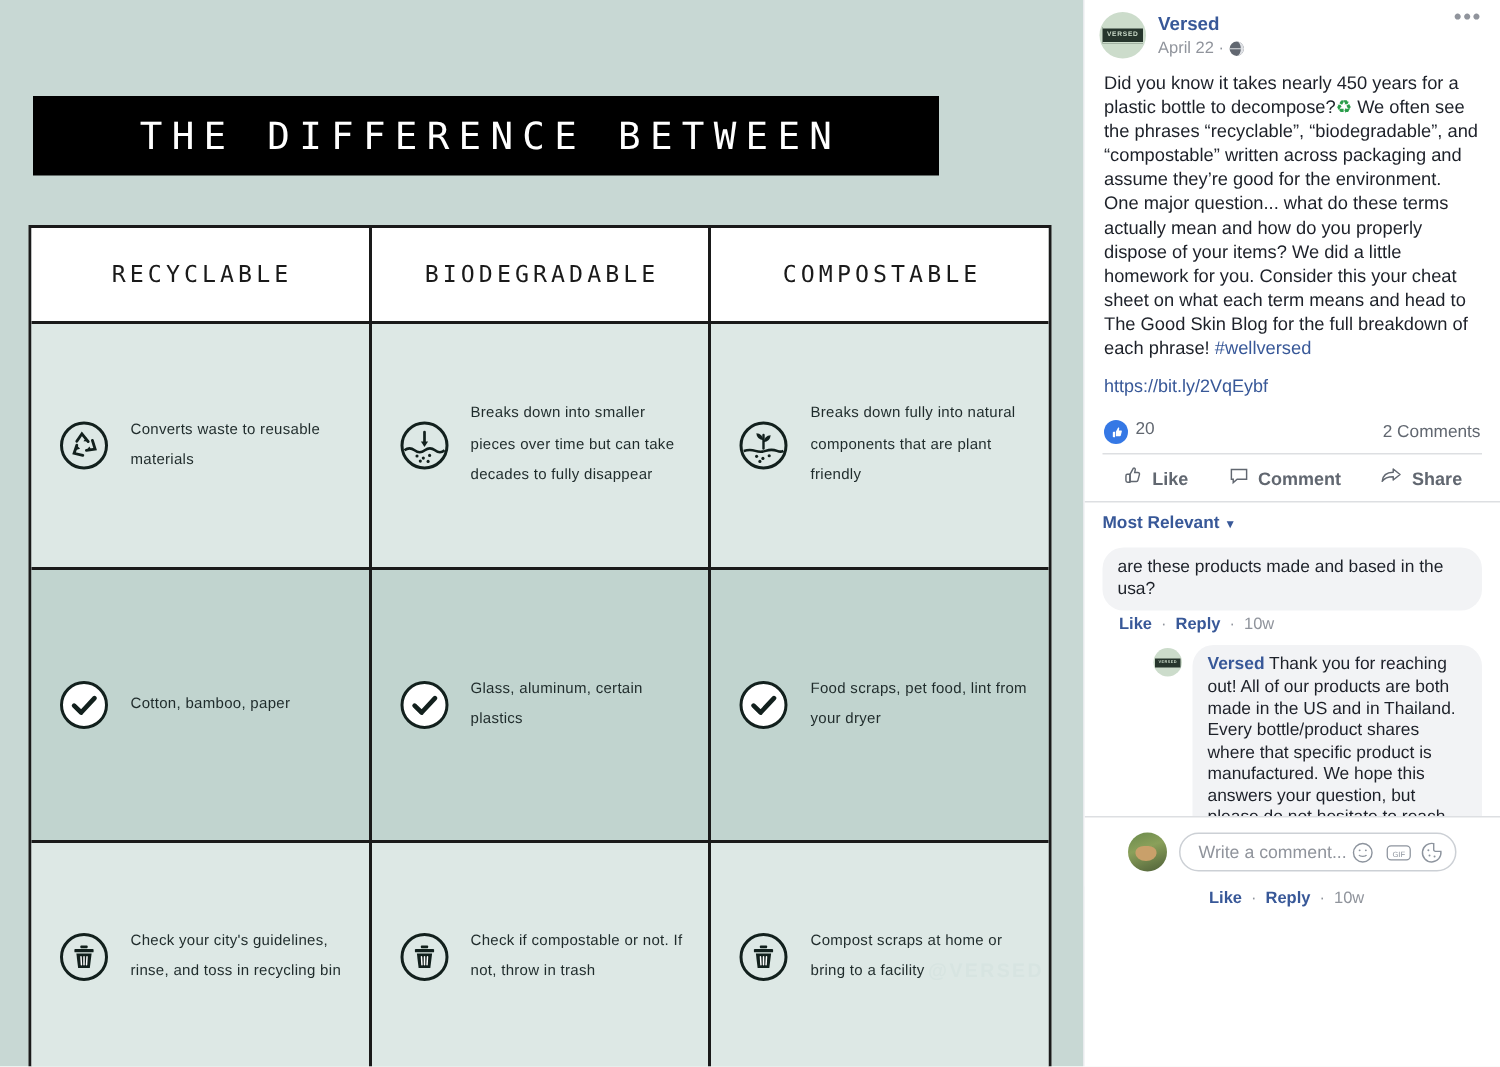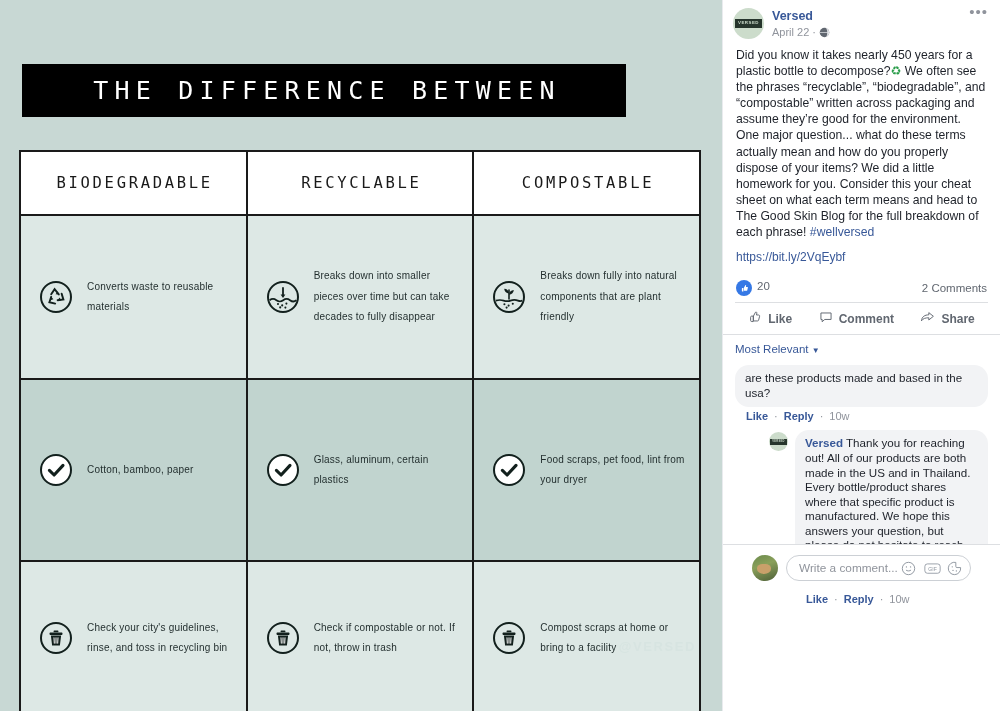--- a/index.html
+++ b/index.html
@@ -229,21 +229,21 @@
     color: #616770;
     font-size: 12px;
     font-weight: bold;
   }
   .action-btn { display: flex; align-items: center; gap: 6px; }
   .sort-row {
     padding: 8px 12px 8px 12px;
     color: #385898;
     font-size: 11.5px;
     border-top: 1px solid #dddfe2;
-    font-weight: normal;
+    font-weight: bold;
   }
   .caret { font-size: 8px; }
 
   .comment {
     display: flex;
     padding: 2px 12px 0 12px;
     gap: 7px;
   }
   .comment.indented { }
   .c-avatar {
@@ -324,24 +324,24 @@
 <div class="screen">
 
   <div class="infographic">
 
     <div class="title-bar">THE DIFFERENCE BETWEEN</div>
 
     <div class="table">
 
       <div class="row header-row">
         <div class="cell">
+          <div class="header-cell">RECYCLABLE</div>
+        </div>
+        <div class="cell">
           <div class="header-cell">BIODEGRADABLE</div>
-        </div>
-        <div class="cell">
-          <div class="header-cell">RECYCLABLE</div>
         </div>
         <div class="cell">
           <div class="header-cell">COMPOSTABLE</div>
         </div>
       </div>
 
       <div class="row r1">
         <div class="cell">
           <div class="body-cell">
             <span class="icon-wrap">

